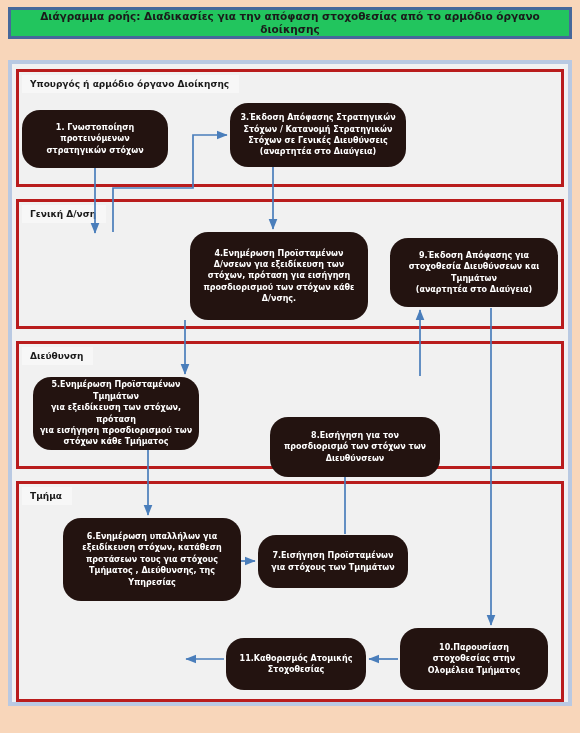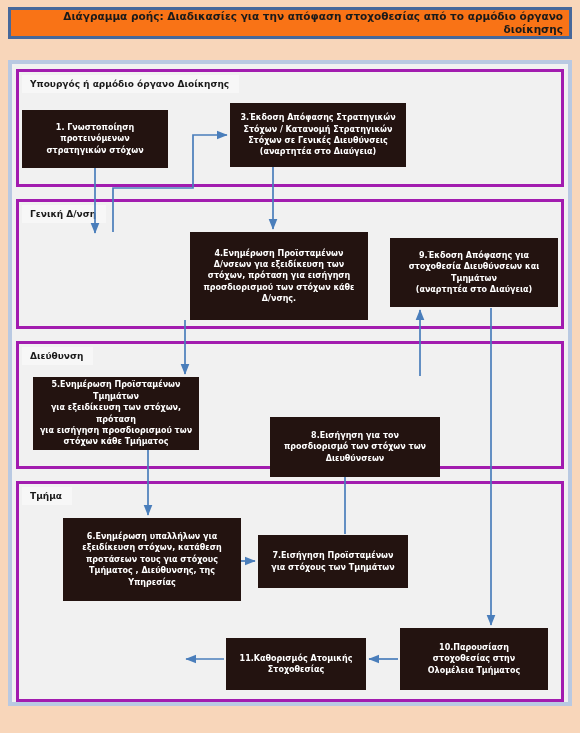--- a/index.html
+++ b/index.html
@@ -17,26 +17,26 @@
   }
 
   
   #title-banner {
     position: absolute;
     left: 8px;
     top: 7px;
     width: 564px;
     height: 32px;
     box-sizing: border-box;
-    background: #f97316;
+    background: #22c55e;
     border: 3px solid #46689b;
     display: flex;
     align-items: center;
     justify-content: center;
-    text-align: right;
+    text-align: center;
   }
   #title-banner .title-text {
     font-size: 10.5px;
     font-weight: bold;
     color: #1a1a1a;
     line-height: 1.2;
     padding: 0 6px;
   }
 
   
@@ -49,21 +49,21 @@
     box-sizing: border-box;
     background: #f1f1f1;
     border: 4px solid #b9c9e2;
   }
 
   
   .lane {
     position: absolute;
     box-sizing: border-box;
     background: #f1f1f1;
-    border: 3px solid #a21caf;
+    border: 3px solid #b91c1c;
   }
   .lane-label {
     position: absolute;
     left: 3px;
     top: 3px;
     background: #f7f7f7;
     padding: 4px 10px 4px 8px;
     font-size: 9px;
     font-weight: bold;
     color: #1a1a1a;
@@ -77,20 +77,21 @@
     background: #231310;
     color: #ffffff;
     display: flex;
     align-items: center;
     justify-content: center;
     text-align: center;
     font-size: 8px;
     font-weight: bold;
     line-height: 1.42;
     padding: 3px 5px;
+    border-radius: 18px;
   }
   .node span { display: block; width: 100%; }
 
   
   #connectors {
     position: absolute;
     left: 0;
     top: 0;
     width: 580px;
     height: 733px;

